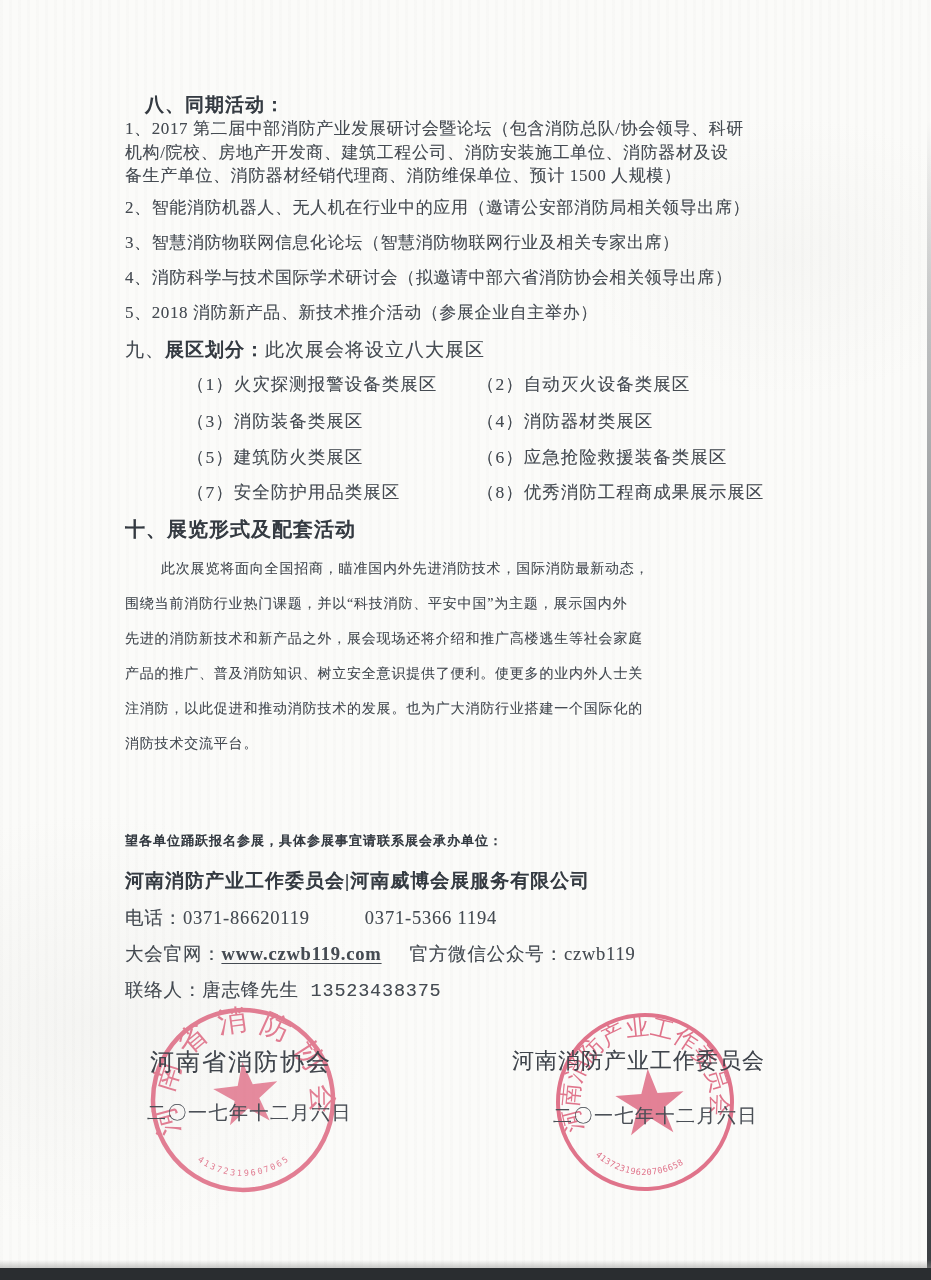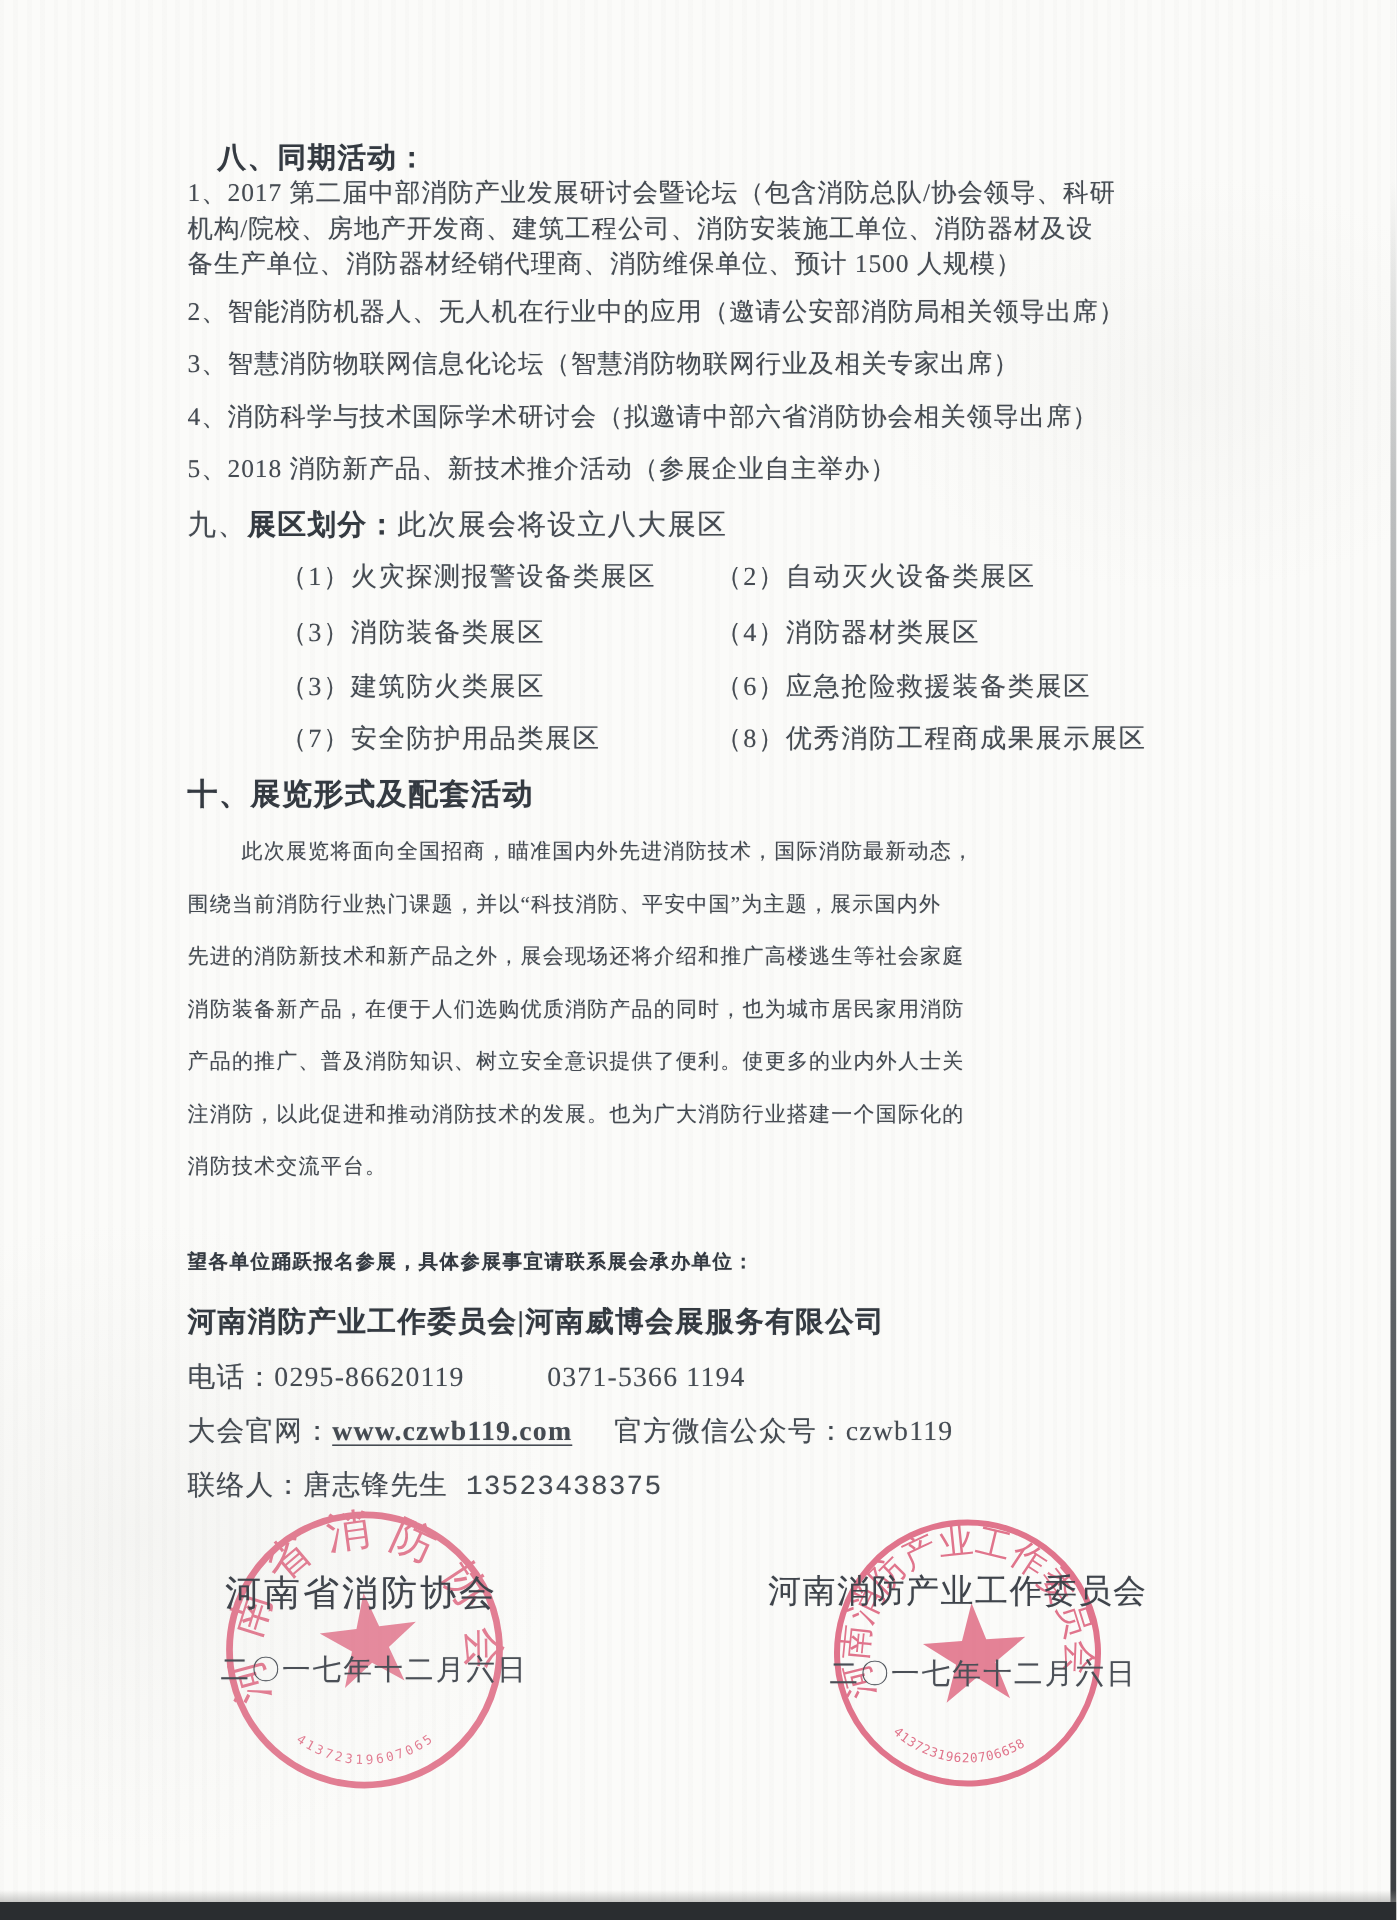--- a/index.html
+++ b/index.html
@@ -82,41 +82,40 @@
   <div class="abs doc-text s8-i4">4、消防科学与技术国际学术研讨会（拟邀请中部六省消防协会相关领导出席）</div>
   <div class="abs doc-text s8-i5">5、2018 消防新产品、新技术推介活动（参展企业自主举办）</div>
 
   <div class="abs doc-text s9-heading">
     <span>九、</span><span class="bold">展区划分：</span><span>此次展会将设立八大展区</span>
   </div>
   <div class="abs doc-text zone zc1 zr1">（1）火灾探测报警设备类展区</div>
   <div class="abs doc-text zone zc2 zr1">（2）自动灭火设备类展区</div>
   <div class="abs doc-text zone zc1 zr2">（3）消防装备类展区</div>
   <div class="abs doc-text zone zc2 zr2">（4）消防器材类展区</div>
-  <div class="abs doc-text zone zc1 zr3">（3）建筑防火类展区</div>
+  <div class="abs doc-text zone zc1 zr3">（5）建筑防火类展区</div>
   <div class="abs doc-text zone zc2 zr3">（6）应急抢险救援装备类展区</div>
   <div class="abs doc-text zone zc1 zr4">（7）安全防护用品类展区</div>
   <div class="abs doc-text zone zc2 zr4">（8）优秀消防工程商成果展示展区</div>
 
   <div class="abs doc-text bold s10-heading">十、展览形式及配套活动</div>
   <div class="abs doc-text s10-para">
     <div class="pline" style="padding-left:36px;">此次展览将面向全国招商，瞄准国内外先进消防技术，国际消防最新动态，</div>
     <div class="pline">围绕当前消防行业热门课题，并以“科技消防、平安中国”为主题，展示国内外</div>
     <div class="pline">先进的消防新技术和新产品之外，展会现场还将介绍和推广高楼逃生等社会家庭</div>
-    <div class="pline">消防装备新产品，在便于人们选购优质消防产品的同时，也为城市居民家用消防</div>
     <div class="pline">产品的推广、普及消防知识、树立安全意识提供了便利。使更多的业内外人士关</div>
     <div class="pline">注消防，以此促进和推动消防技术的发展。也为广大消防行业搭建一个国际化的</div>
     <div class="pline">消防技术交流平台。</div>
   </div>
 
   <div class="abs doc-text bold cl-cta">望各单位踊跃报名参展，具体参展事宜请联系展会承办单位：</div>
   <div class="abs doc-text bold cl-org">河南消防产业工作委员会|河南威博会展服务有限公司</div>
 
   <div class="abs doc-text cl-phone">
-    <span>电话：</span><span>0295-86620119</span><span class="gap55"></span><span>0371-5366 1194</span>
+    <span>电话：</span><span>0371-86620119</span><span class="gap55"></span><span>0371-5366 1194</span>
   </div>
 
   <div class="abs doc-text cl-web">
     <span>大会官网：</span><span class="weblink bold">www.czwb119.com</span><span class="gap28"></span><span>官方微信公众号：</span><span>czwb119</span>
   </div>
 
   <div class="abs doc-text cl-contact">
     <span>联络人：</span><span>唐志锋先生 13523438375</span>
   </div>
 

